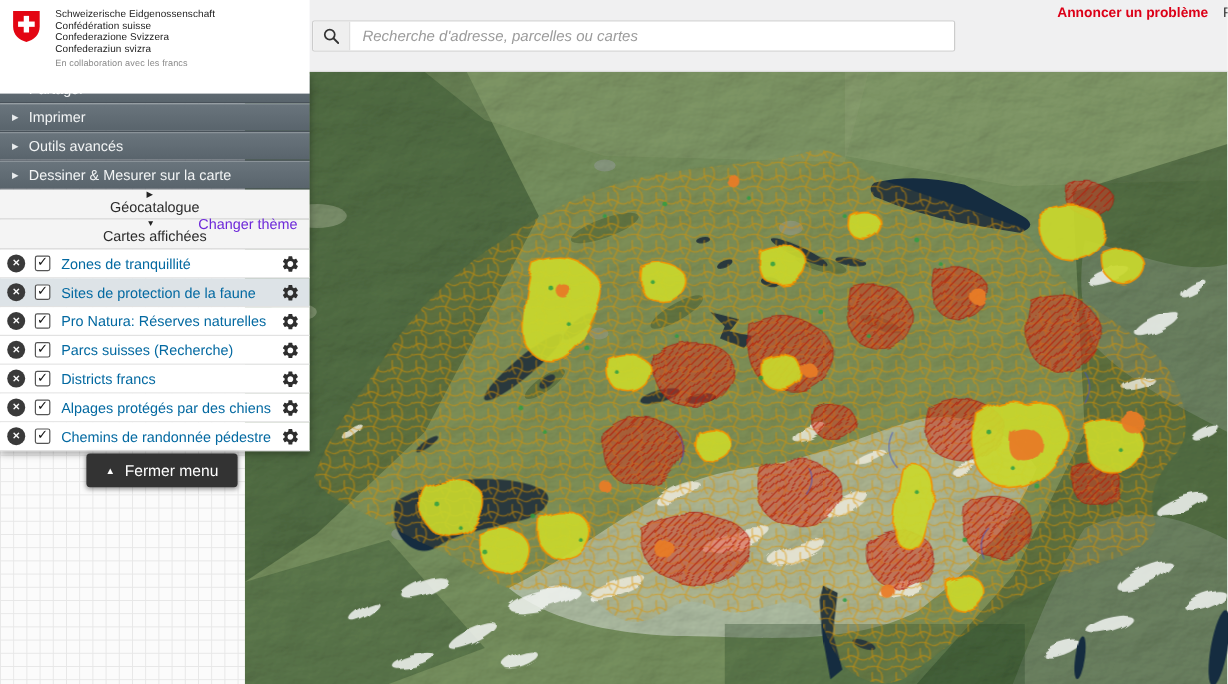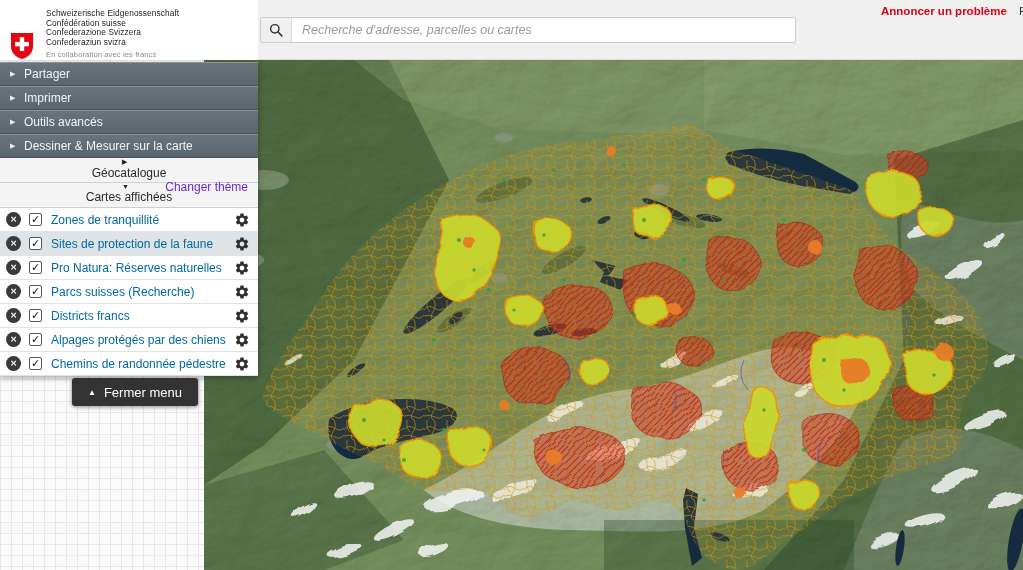--- a/index.html
+++ b/index.html
@@ -13,21 +13,21 @@
       linear-gradient(#e7e7e7 1px, transparent 1px) 0 0/11px 11px,
       linear-gradient(90deg,#e7e7e7 1px, transparent 1px) 0 0/11px 11px,
       #fbfbfb;
   }
 
   
   svg.map { position:absolute; left:204px; top:60px; width:819px; height:510px; cursor:grab; display:block; }
 
   
   header { position:absolute; left:0; top:0; width:1023px; height:60px; background:#f0f0f1; border-bottom:1px solid #dcdcdc; z-index:30; }
-  .logo-block { position:absolute; left:0; top:0; width:258px; height:60px; background:#fff; display:flex; align-items:flex-end; padding:7px 0 0 10px; }
+  .logo-block { position:absolute; left:0; top:0; width:258px; height:78px; background:#fff; display:flex; align-items:flex-start; padding:7px 0 0 10px; }
   .shield { width:24px; height:28px; margin-right:12px; margin-top:1px; flex:0 0 auto; }
   .logo-lines { font-size:8.3px; line-height:9.6px; color:#222; letter-spacing:.1px; }
   .logo-sub { margin-top:3px; font-size:7.6px; color:#8a8a8a; }
 
   .search { position:absolute; left:260px; top:17px; width:536px; height:26px; display:flex; border:1px solid #ccc; border-radius:2px; background:#fff; overflow:hidden; }
   .search-icon-box { width:31px; background:#efefef; border-right:1px solid #ddd; display:flex; align-items:center; justify-content:center; cursor:pointer; flex:0 0 auto; }
   .search input { flex:1; border:0; outline:none; padding:0 10px; font-size:12.5px; color:#333; font-family:"Liberation Sans", sans-serif; background:#fff; }
   .search input::placeholder { font-style:italic; color:#9b9b9b; }
 
   .top-links { position:absolute; left:881px; top:5px; width:142px; overflow:hidden; white-space:nowrap; font-size:11.5px; }

